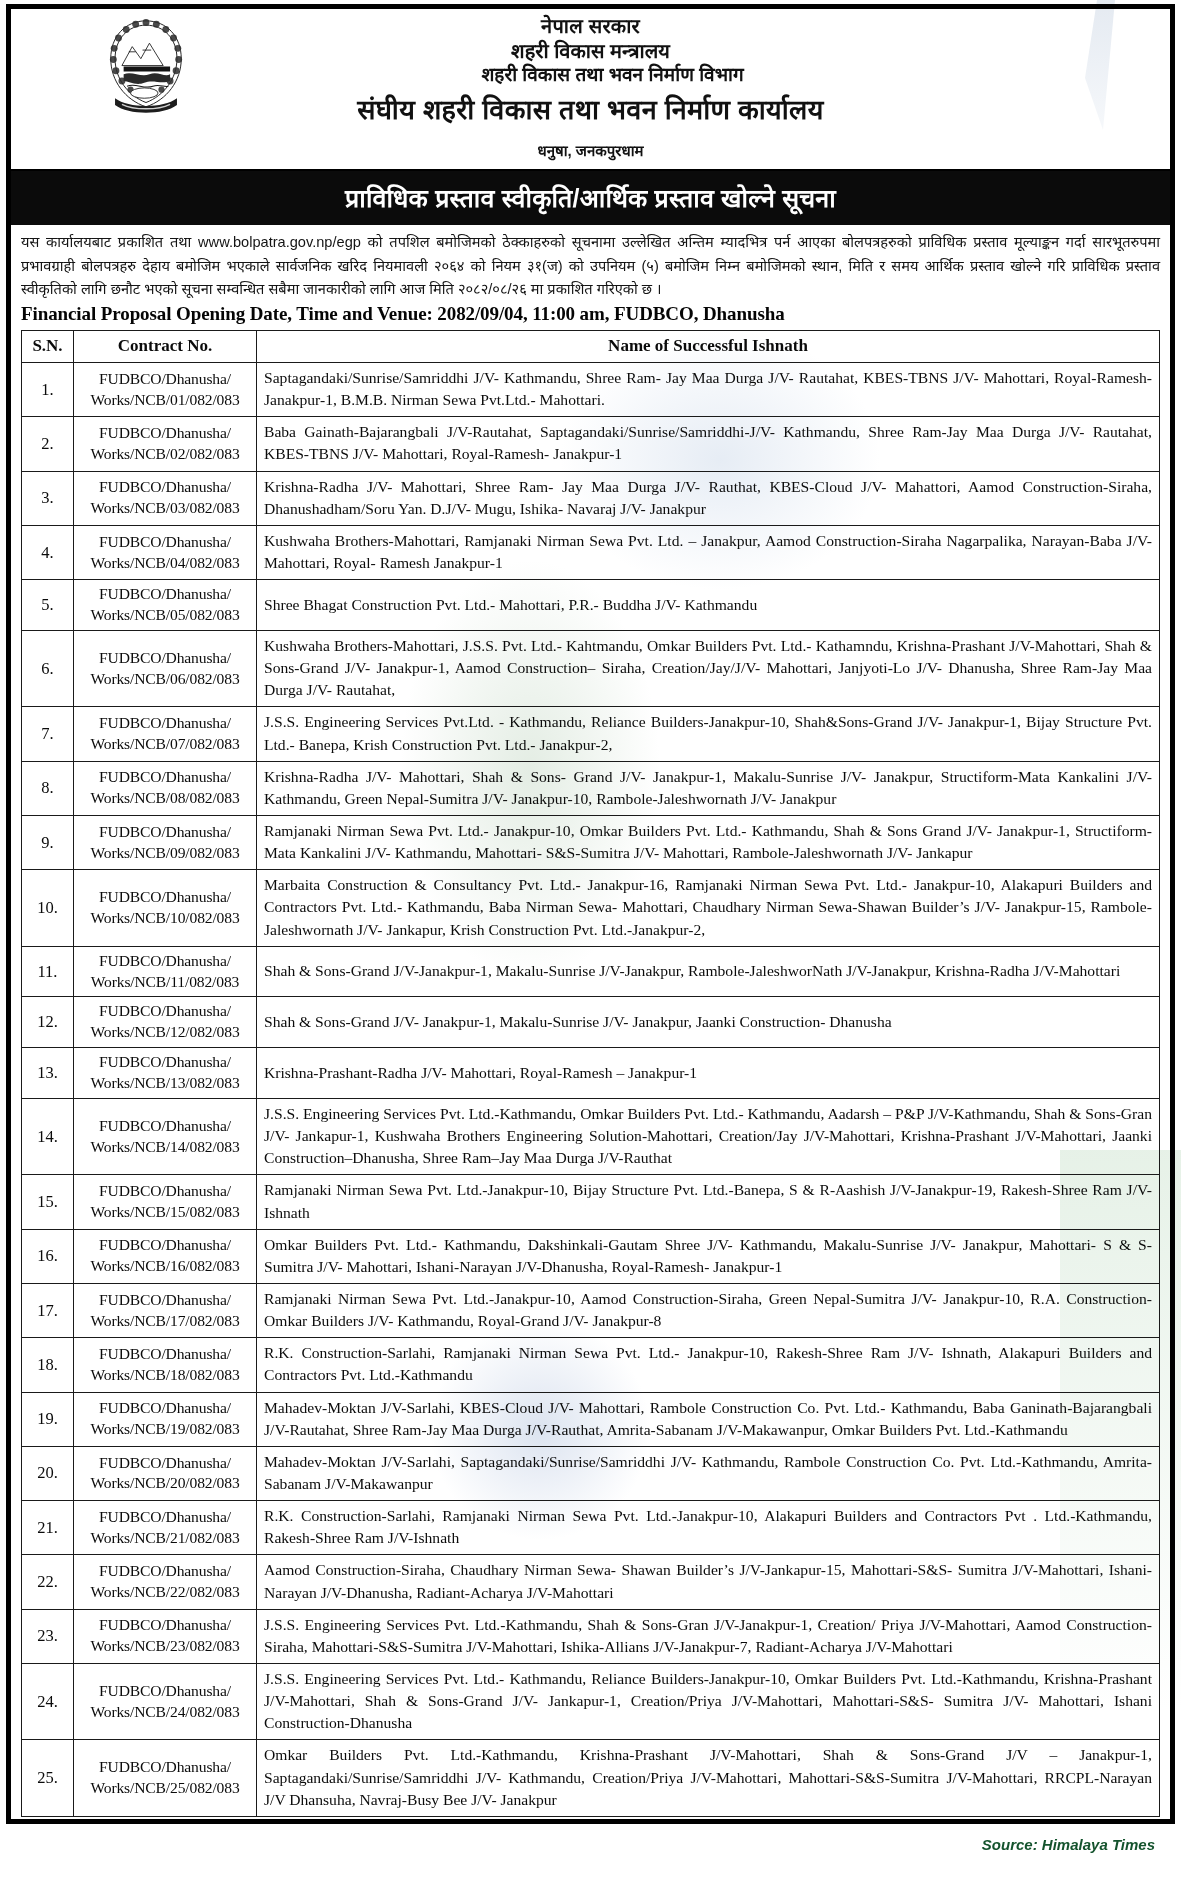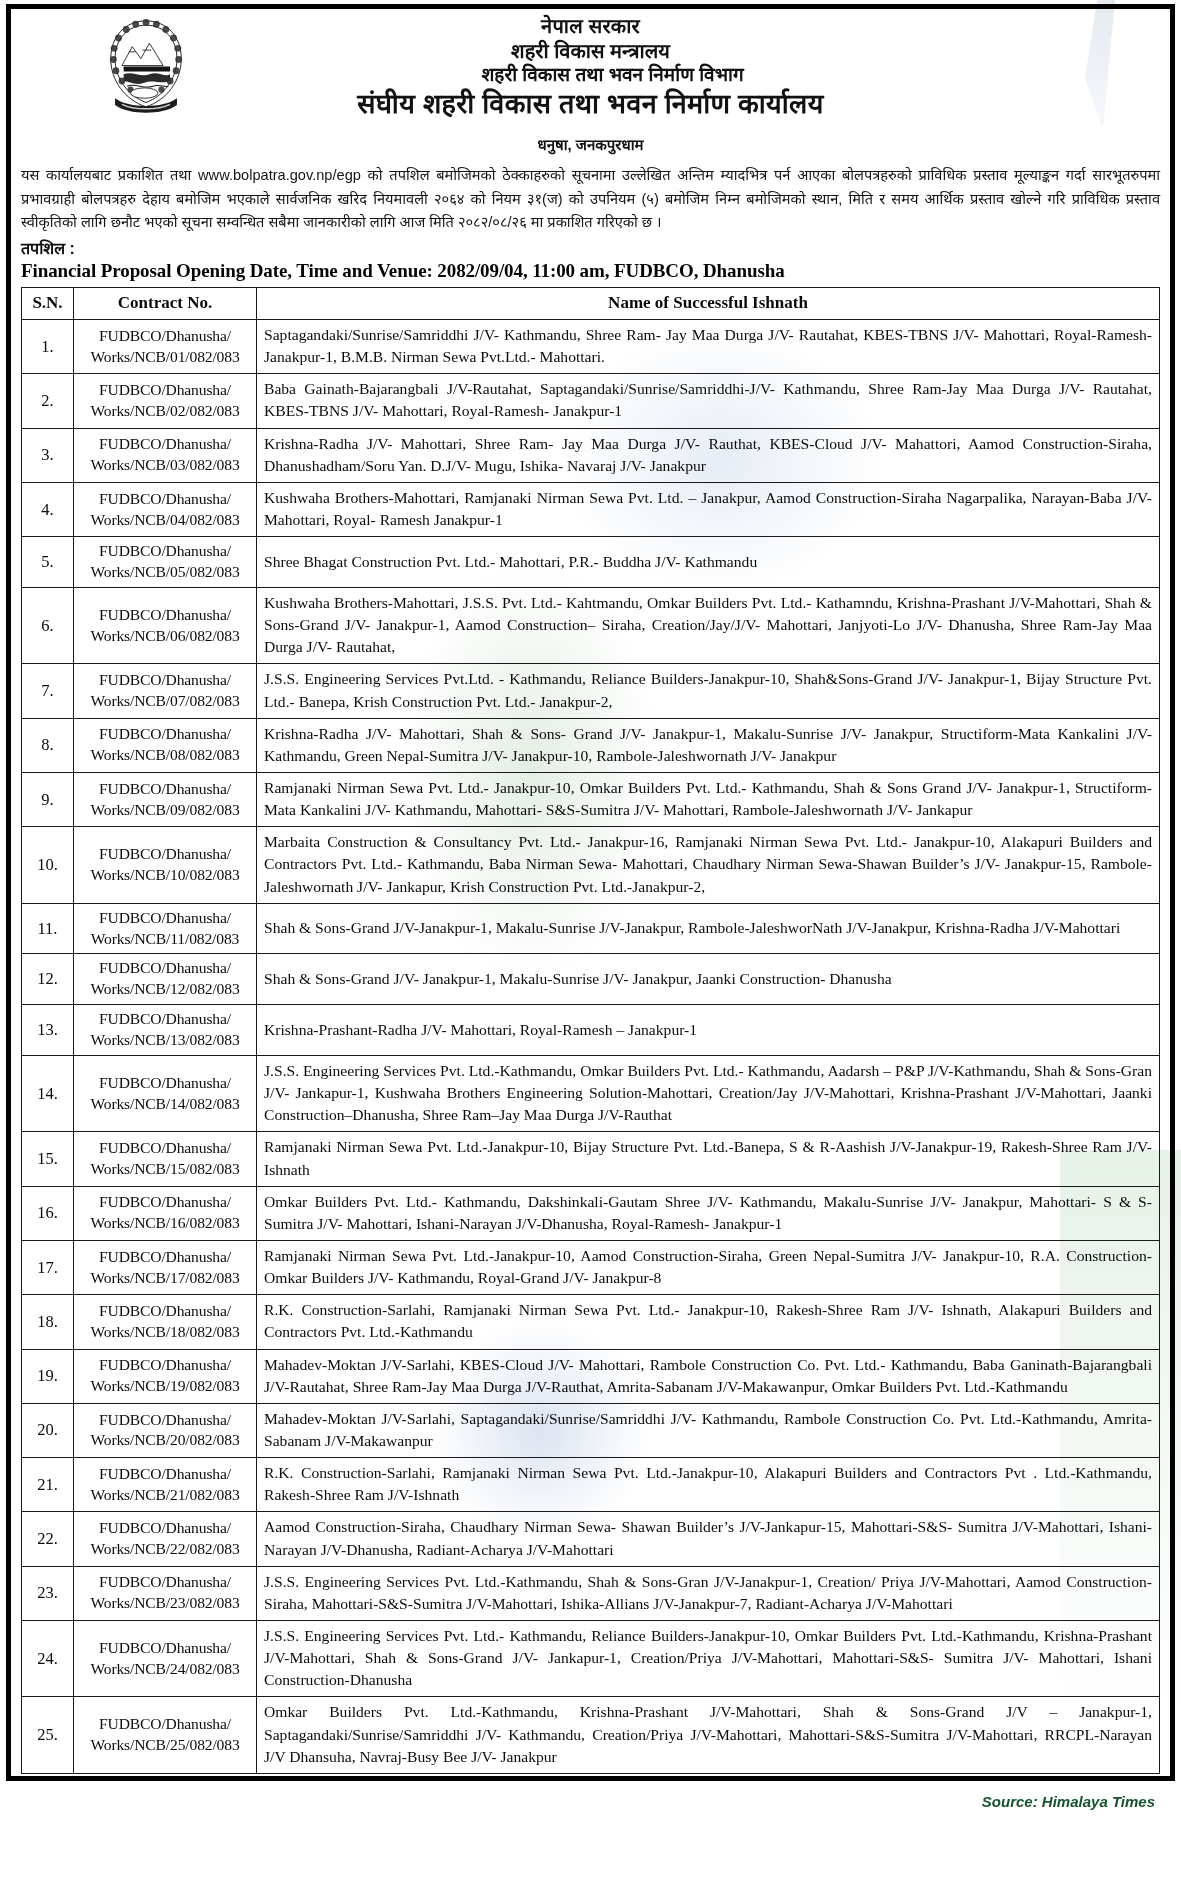--- a/index.html
+++ b/index.html
@@ -49,21 +49,21 @@
     top: 8px;
     width: 86px;
     height: 104px;
   }
   .emblem svg { width: 100%; height: 100%; display: block; }
 
   .np { font-family: "Liberation Sans", sans-serif; color: #111; line-height: 1.18; }
   .np-l1 { font-size: 20px; font-weight: 700; letter-spacing: .2px; }
   .np-l2 { font-size: 20px; font-weight: 700; margin-top: 1px; }
   .np-l3 { font-size: 19px; font-weight: 700; margin-top: 1px; margin-left: 44px; }
-  .np-l4 { font-size: 27px; font-weight: 700; margin-top: 2px; letter-spacing: .3px; }
+  .np-l4 { font-size: 27px; font-weight: 700; margin-top: 8px; letter-spacing: .3px; }
   .np-l5 { font-size: 15px; font-weight: 700; margin-top: 16px; }
 
   
   .titlebar {
     background: #0b0b0b;
     color: #fff;
     text-align: center;
     padding: 9px 0 11px 0;
     margin-top: 5px;
     border-top: 2px solid #000;
@@ -218,24 +218,26 @@
         </svg>
       </div>
 
       <div class="np np-l1">नेपाल सरकार</div>
       <div class="np np-l2">शहरी विकास मन्त्रालय</div>
       <div class="np np-l3">शहरी विकास तथा भवन निर्माण विभाग</div>
       <div class="np np-l4">संघीय शहरी विकास तथा भवन निर्माण कार्यालय</div>
       <div class="np np-l5">धनुषा, जनकपुरधाम</div>
     </div>
 
+    <div class="titlebar">
+      <div class="t">प्राविधिक प्रस्ताव स्वीकृति/आर्थिक प्रस्ताव खोल्ने सूचना</div>
+    </div>
 
     <div class="bodywrap">
       <div class="para">यस कार्यालयबाट प्रकाशित तथा www.bolpatra.gov.np/egp को तपशिल बमोजिमको ठेक्काहरुको सूचनामा उल्लेखित अन्तिम म्यादभित्र पर्न आएका बोलपत्रहरुको प्राविधिक प्रस्ताव मूल्याङ्कन गर्दा सारभूतरुपमा प्रभावग्राही बोलपत्रहरु देहाय बमोजिम भएकाले सार्वजनिक खरिद नियमावली २०६४ को नियम ३१(ज) को उपनियम (५) बमोजिम निम्न बमोजिमको स्थान, मिति र समय आर्थिक प्रस्ताव खोल्ने गरि प्राविधिक प्रस्ताव स्वीकृतिको लागि छनौट भएको सूचना सम्वन्धित सबैमा जानकारीको लागि आज मिति २०८२/०८/२६ मा प्रकाशित गरिएको छ ।</div>
-      <div class="tapsil">तपशिल :</div>
       <div class="fpline">Financial Proposal Opening Date, Time and Venue: 2082/09/04, 11:00 am, FUDBCO, Dhanusha</div>
 
       <table class="bidders">
         <colgroup>
           <col class="c1">
             <col class="c2">
             <col class="c3">
         </colgroup>
         <thead>
           <tr>

